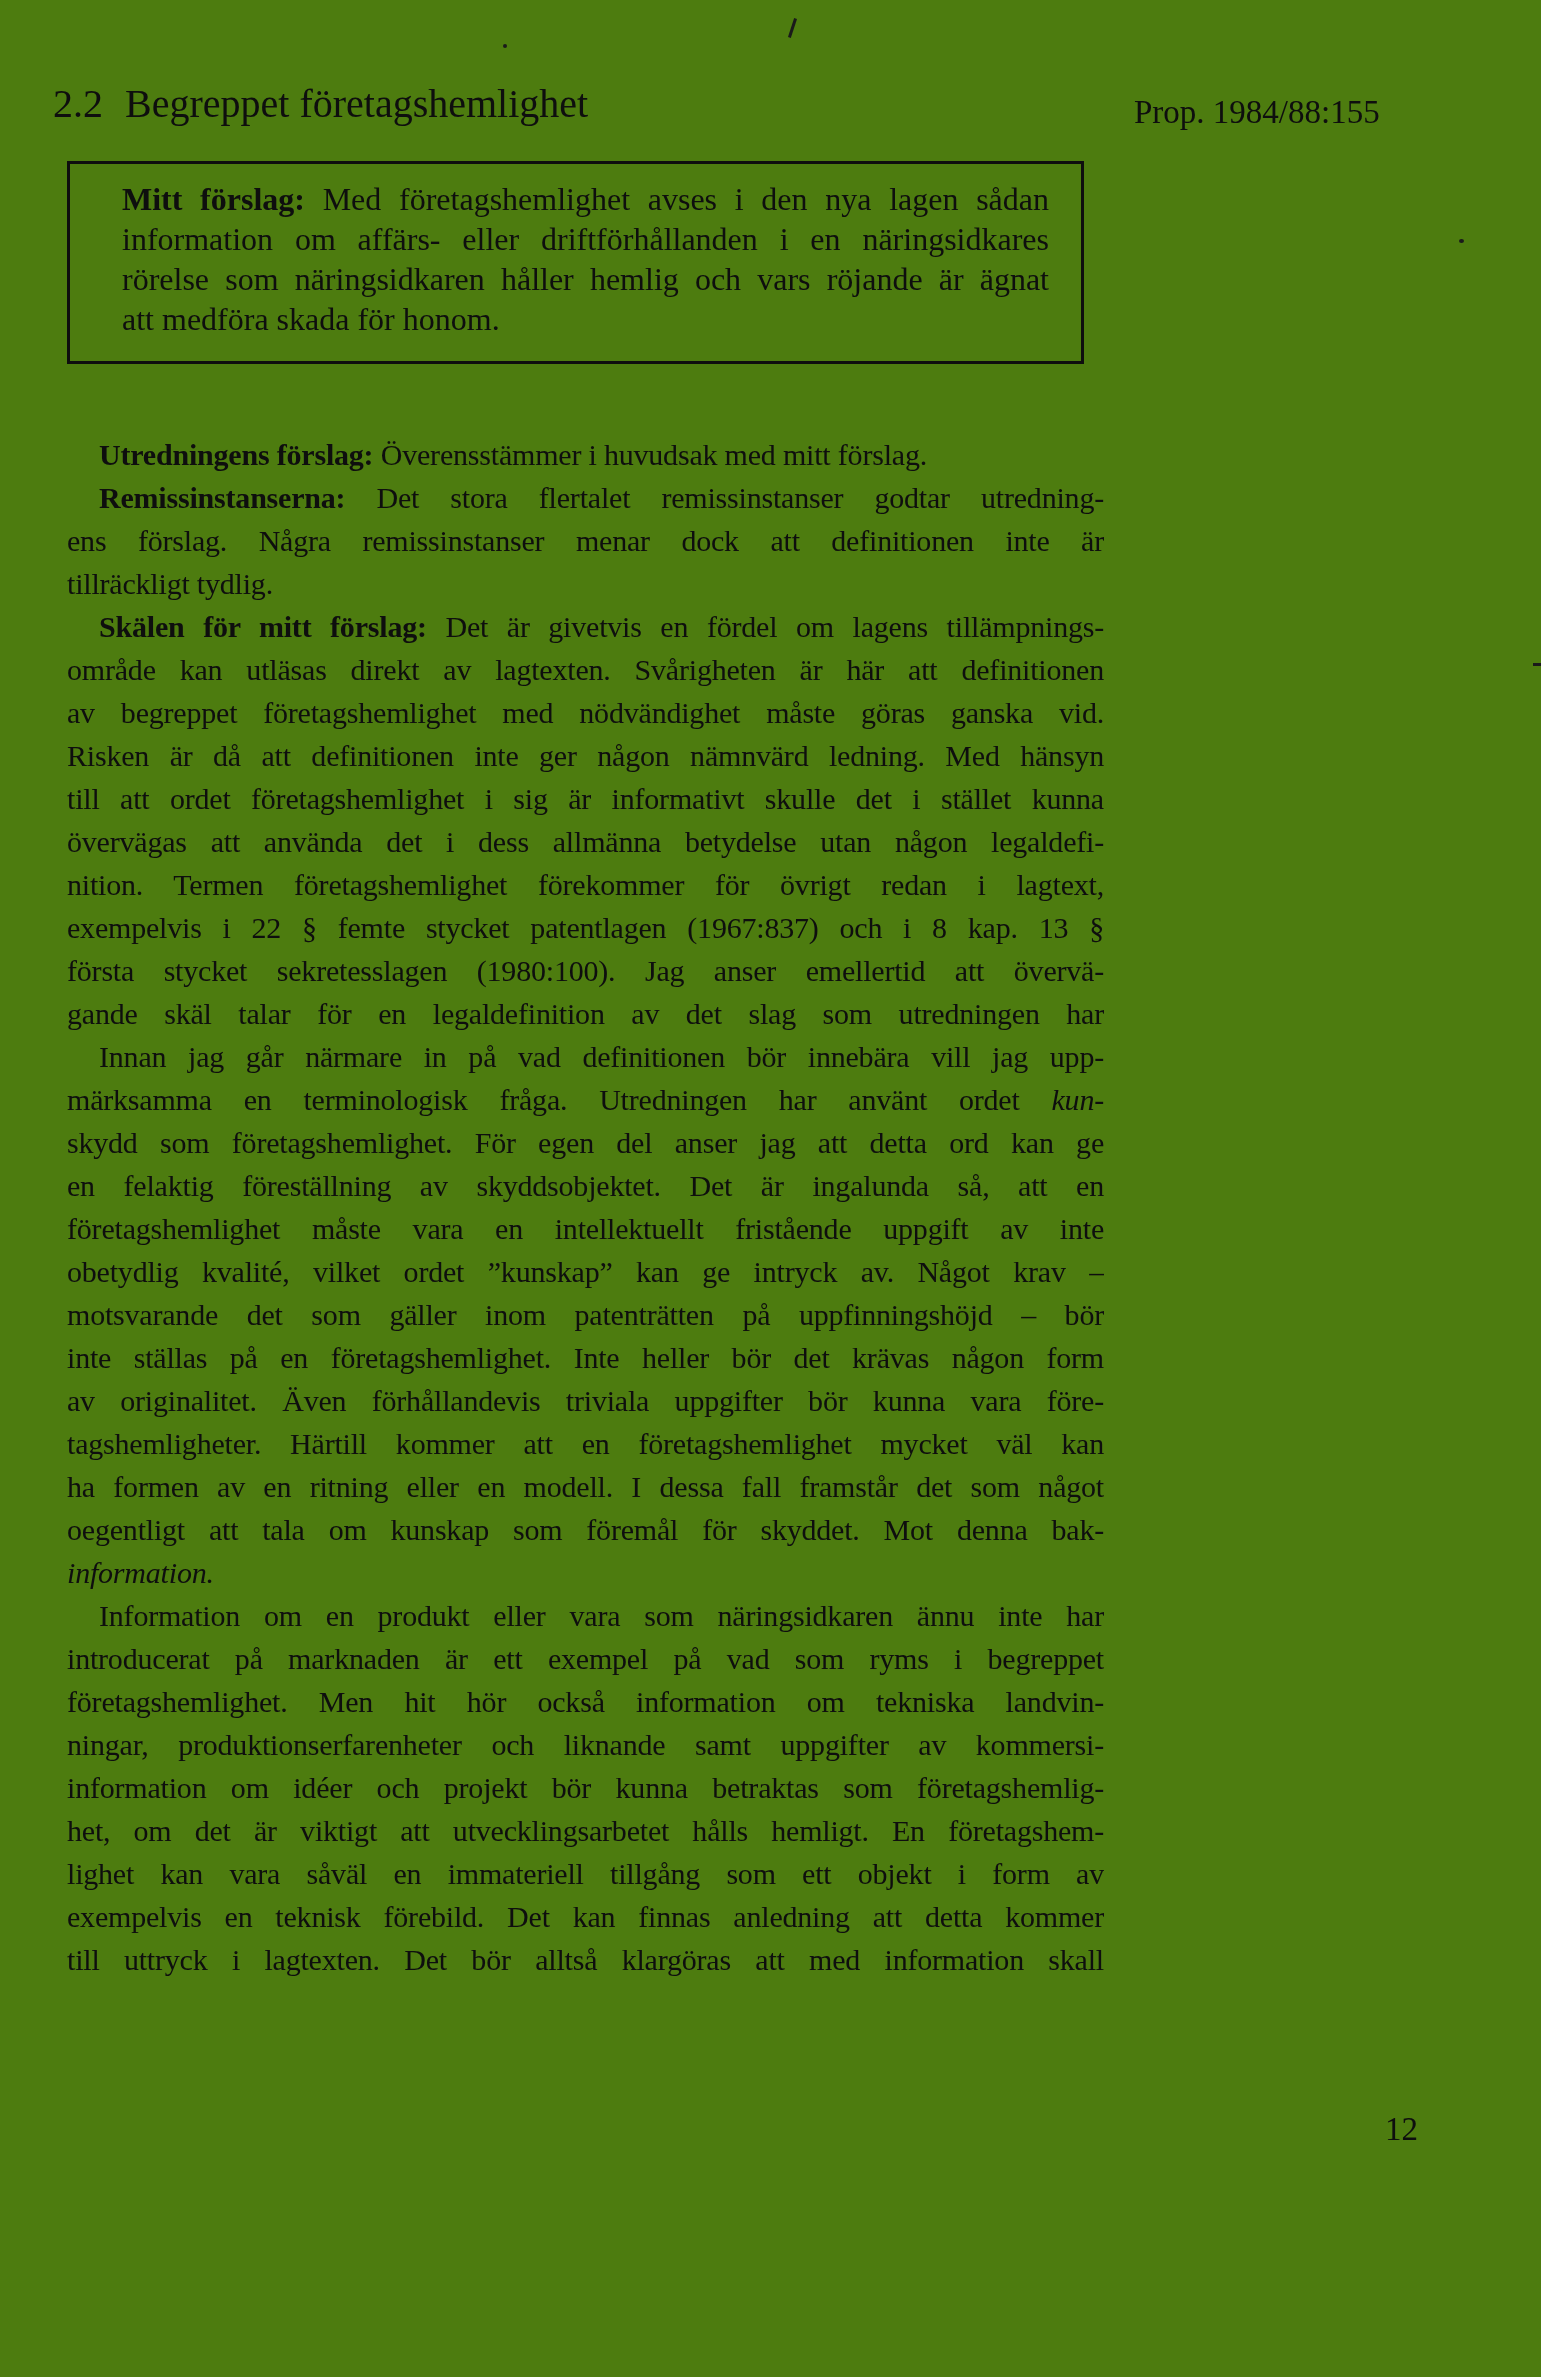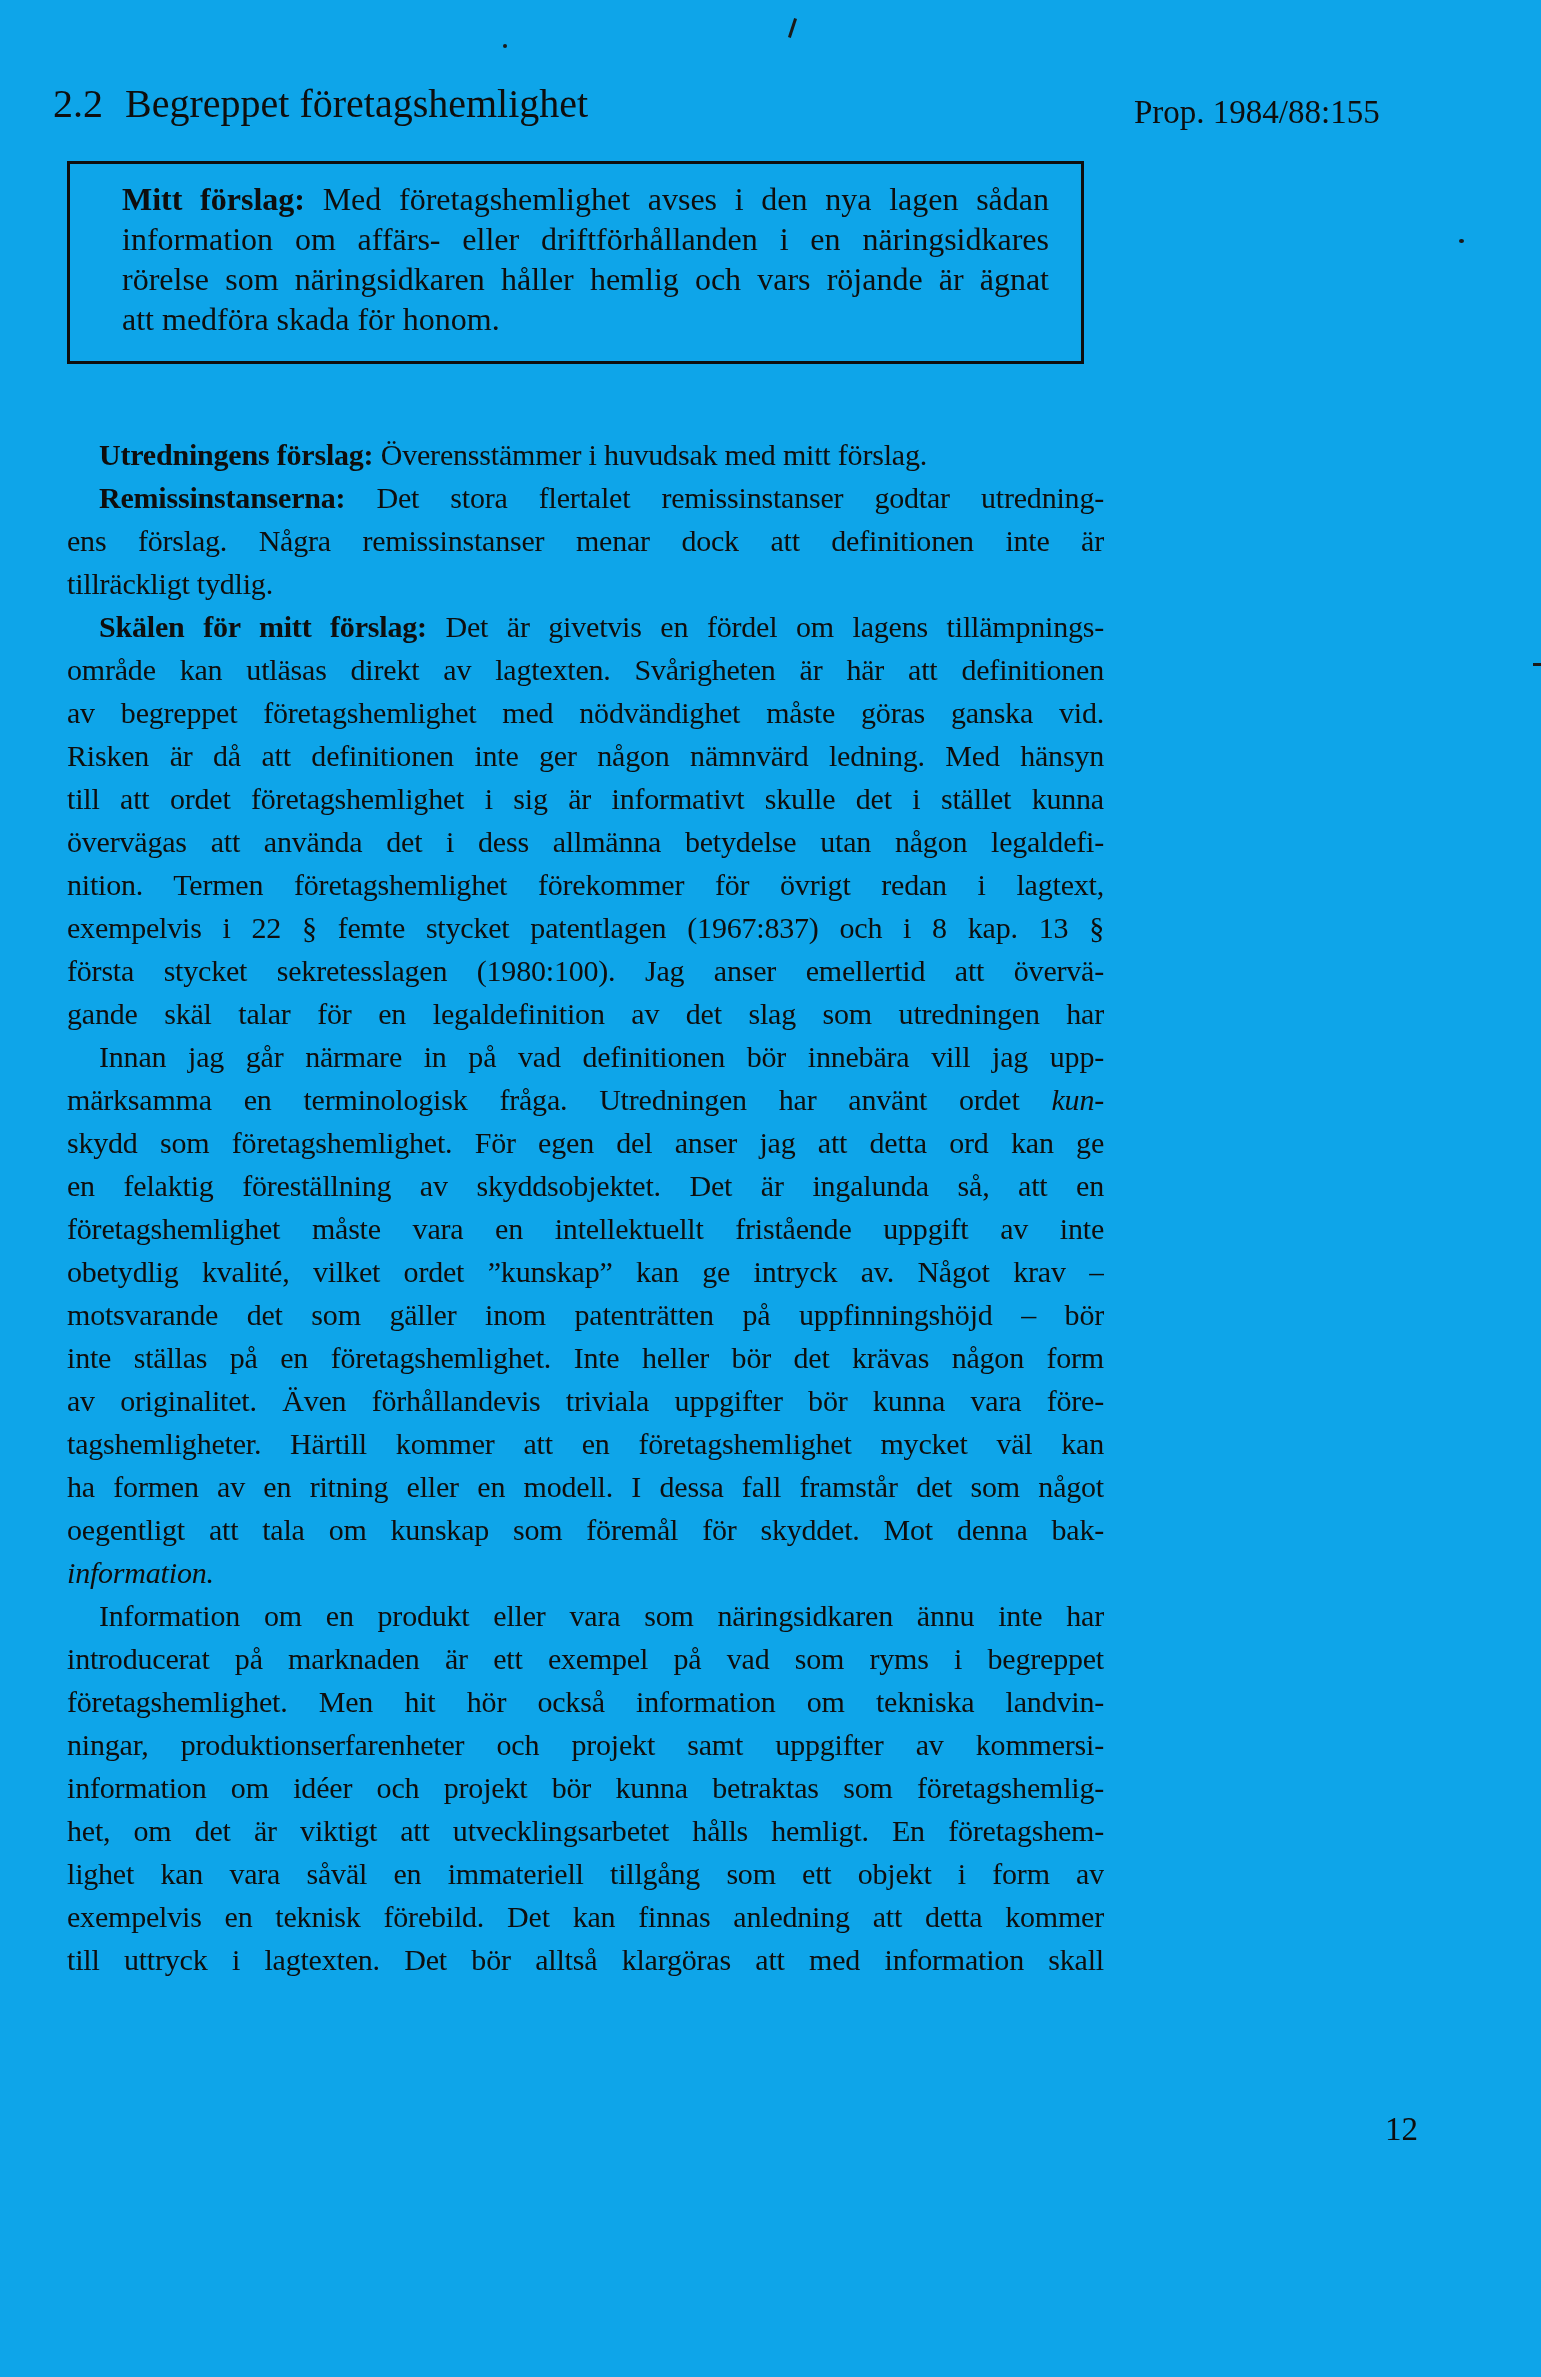--- a/index.html
+++ b/index.html
@@ -1,19 +1,19 @@
 <!DOCTYPE html>
 <html lang="sv" style="font-size:13.4px"><head>
 <meta charset="utf-8">
 <style>
   html,body{margin:0;padding:0;background:#e8e8e8;}
   .page{
     position:relative;
     width:1542px;height:2377px;
-    background:#0ea5e9;
+    background:#4d7c0f;
     color:#0e0e0e;
     font-family:"Liberation Serif","DejaVu Serif",serif;
     overflow:hidden;
   }
   .heading{
     position:absolute;left:53px;top:82px;
     font-size:40px;line-height:44px;white-space:nowrap;
   }
   .heading .sec-no{margin-right:22px;}
   .docref{
@@ -101,21 +101,21 @@
         <div class="line j"><span>av originalitet. Även förhållandevis triviala uppgifter bör kunna vara före-</span></div>
         <div class="line j"><span>tagshemligheter. Härtill kommer att en företagshemlighet mycket väl kan</span></div>
         <div class="line j"><span>ha formen av en ritning eller en modell. I dessa fall framstår det som något</span></div>
         <div class="line j"><span>oegentligt att tala om kunskap som föremål för skyddet. Mot denna bak-</span></div>
         <div class="line"><span class="i">information.</span></div>
       </div>
       <div>
         <div class="line j ind"><span>Information om en produkt eller vara som näringsidkaren ännu inte har</span></div>
         <div class="line j"><span>introducerat på marknaden är ett exempel på vad som ryms i begreppet</span></div>
         <div class="line j"><span>företagshemlighet. Men hit hör också information om tekniska landvin-</span></div>
-        <div class="line j"><span>ningar, produktionserfarenheter och projekt samt uppgifter av kommersi-</span></div>
+        <div class="line j"><span>ningar, produktionserfarenheter och liknande samt uppgifter av kommersi-</span></div>
         <div class="line j"><span>information om idéer och projekt bör kunna betraktas som företagshemlig-</span></div>
         <div class="line j"><span>het, om det är viktigt att utvecklingsarbetet hålls hemligt. En företagshem-</span></div>
         <div class="line j"><span>lighet kan vara såväl en immateriell tillgång som ett objekt i form av</span></div>
         <div class="line j"><span>exempelvis en teknisk förebild. Det kan finnas anledning att detta kommer</span></div>
         <div class="line j"><span>till uttryck i lagtexten. Det bör alltså klargöras att med information skall</span></div>
       </div>
     </div>
 
   <div class="pagenum">12</div>
 

